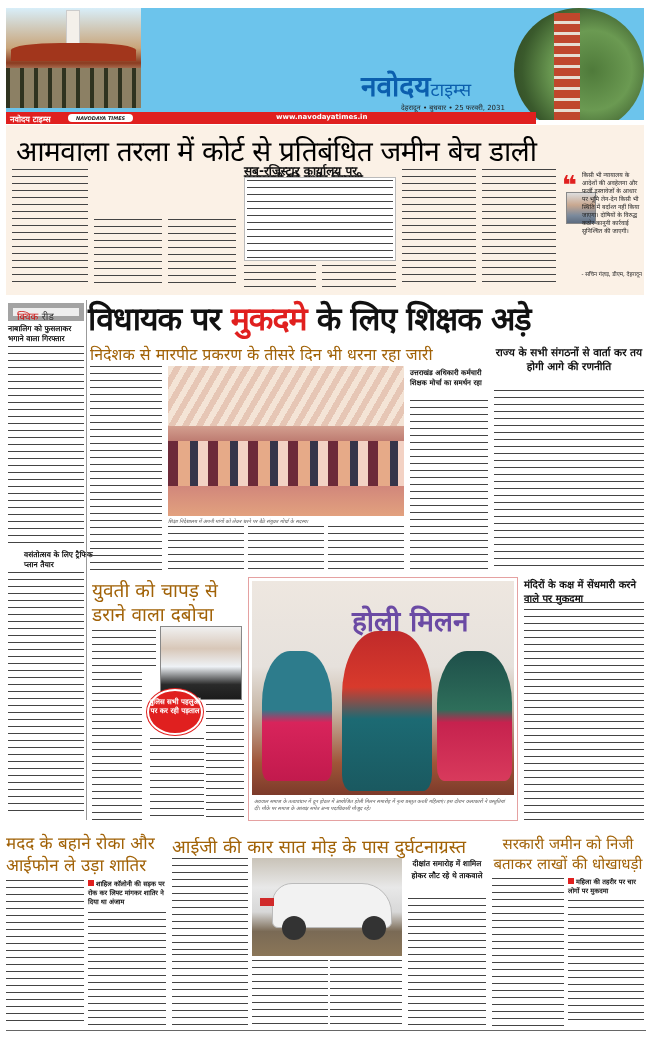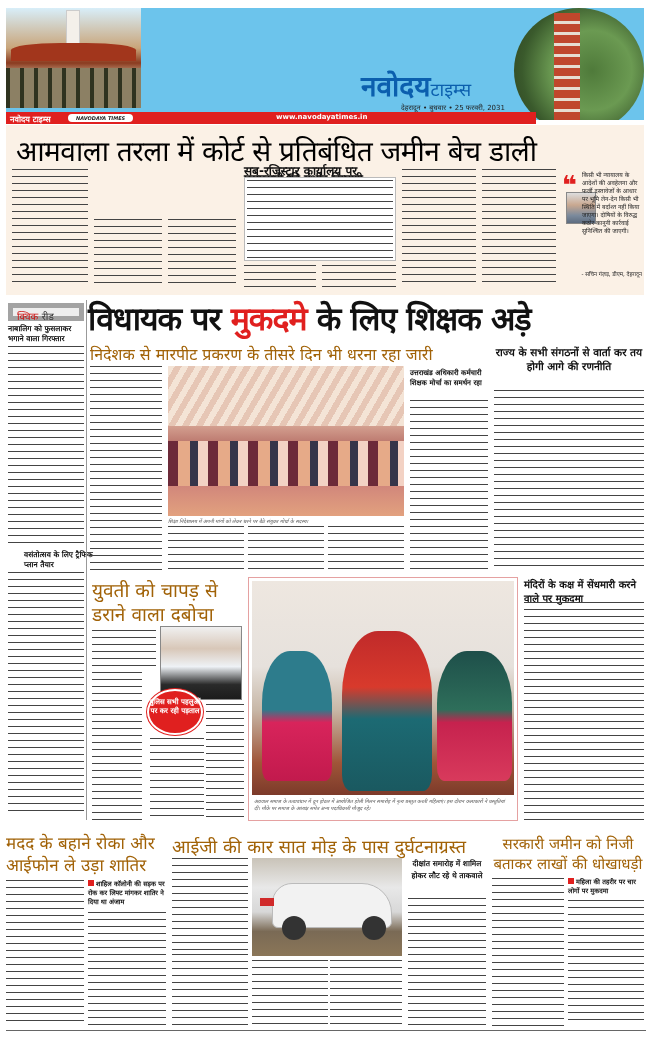--- a/index.html
+++ b/index.html
@@ -143,20 +143,21 @@
 <div class="badge">पुलिस सभी पहलुओं पर कर रही पड़ताल</div>
 <div class="col" style="left:206px;top:704px;width:38px;height:116px">
     <span class="txt"></span>
   </div>
 <div class="col" style="left:150px;top:738px;width:54px;height:82px">
     <span class="txt"></span>
   </div>
 
 <div class="pink-frame" style="left:248px;top:577px;width:270px;height:244px"></div>
 <div class="photo" style="left:252px;top:581px;width:262px;height:214px;background:linear-gradient(180deg,#eee7e0 0,#e6e1dc 40%,#c8b8a8 60%,#9f5538 85%,#7c3a2a 100%)">
+  <div style="position:absolute;left:100px;top:20px;font-size:28px;font-weight:bold;color:#6b4aa4">होली मिलन</div>
   <div style="position:absolute;left:10px;top:70px;width:70px;height:130px;border-radius:40% 40% 10% 10%;background:linear-gradient(180deg,#2d7c8c 0,#2d7c8c 45%,#d8245b 55%,#c21a4d 100%)"></div>
   <div style="position:absolute;left:90px;top:50px;width:90px;height:160px;border-radius:40% 40% 10% 10%;background:linear-gradient(180deg,#c02a2a 0,#d83a2c 35%,#1c6a73 55%,#1a5960 100%)"></div>
   <div style="position:absolute;left:185px;top:70px;width:75px;height:130px;border-radius:40% 40% 10% 10%;background:linear-gradient(180deg,#1e4f4a 0,#2e6e5a 45%,#c6224e 55%,#d83a5c 100%)"></div>
 </div>
 <div class="caption" style="left:254px;top:798px;width:258px">अग्रवाल समाज के तत्वावधान में दून होटल में आयोजित होली मिलन समारोह में नृत्य प्रस्तुत करती महिलाएं। इस दौरान कलाकारों ने प्रस्तुतियां दीं। मौके पर समाज के अध्यक्ष समेत अन्य पदाधिकारी मौजूद रहे।</div>
 <div class="sub" style="left:524px;top:578px;width:120px;font-size:10px;line-height:14px">मंदिरों के कक्ष में सेंधमारी करने वाले पर मुकदमा</div>
 <div class="col" style="left:524px;top:602px;width:120px;height:218px">
     <span class="txt"></span>
   </div>
 

